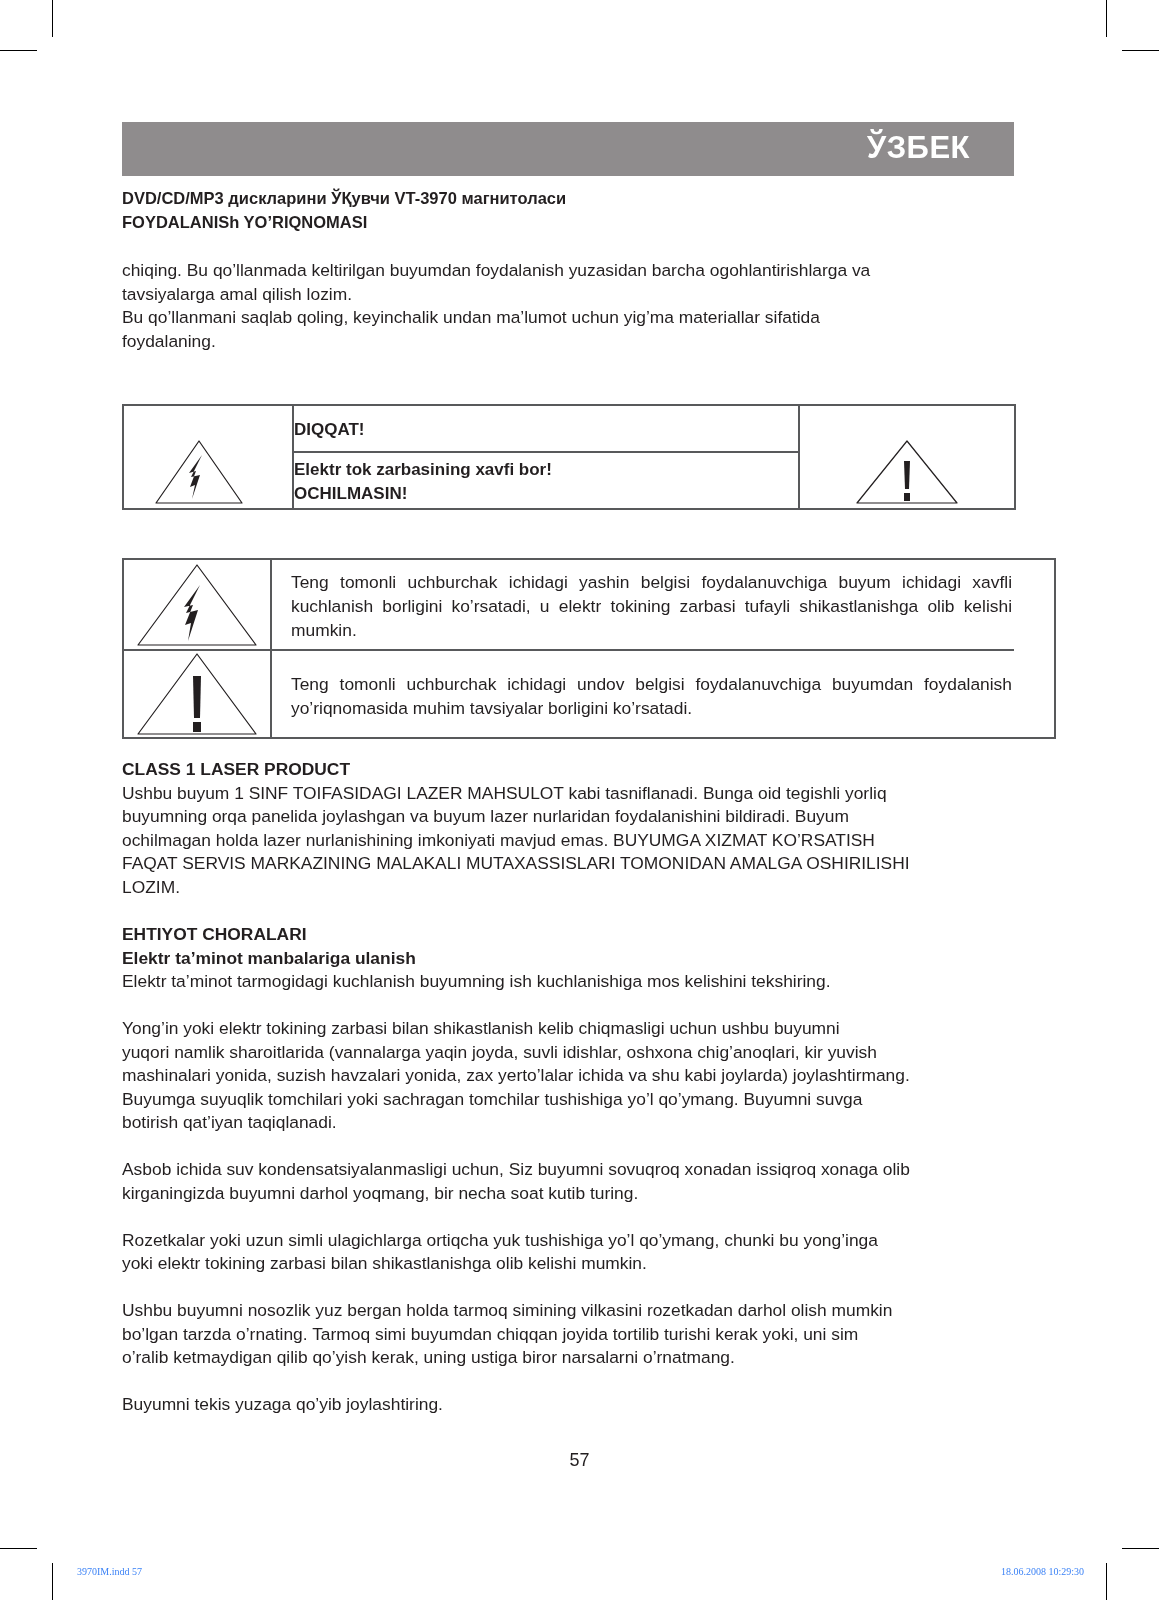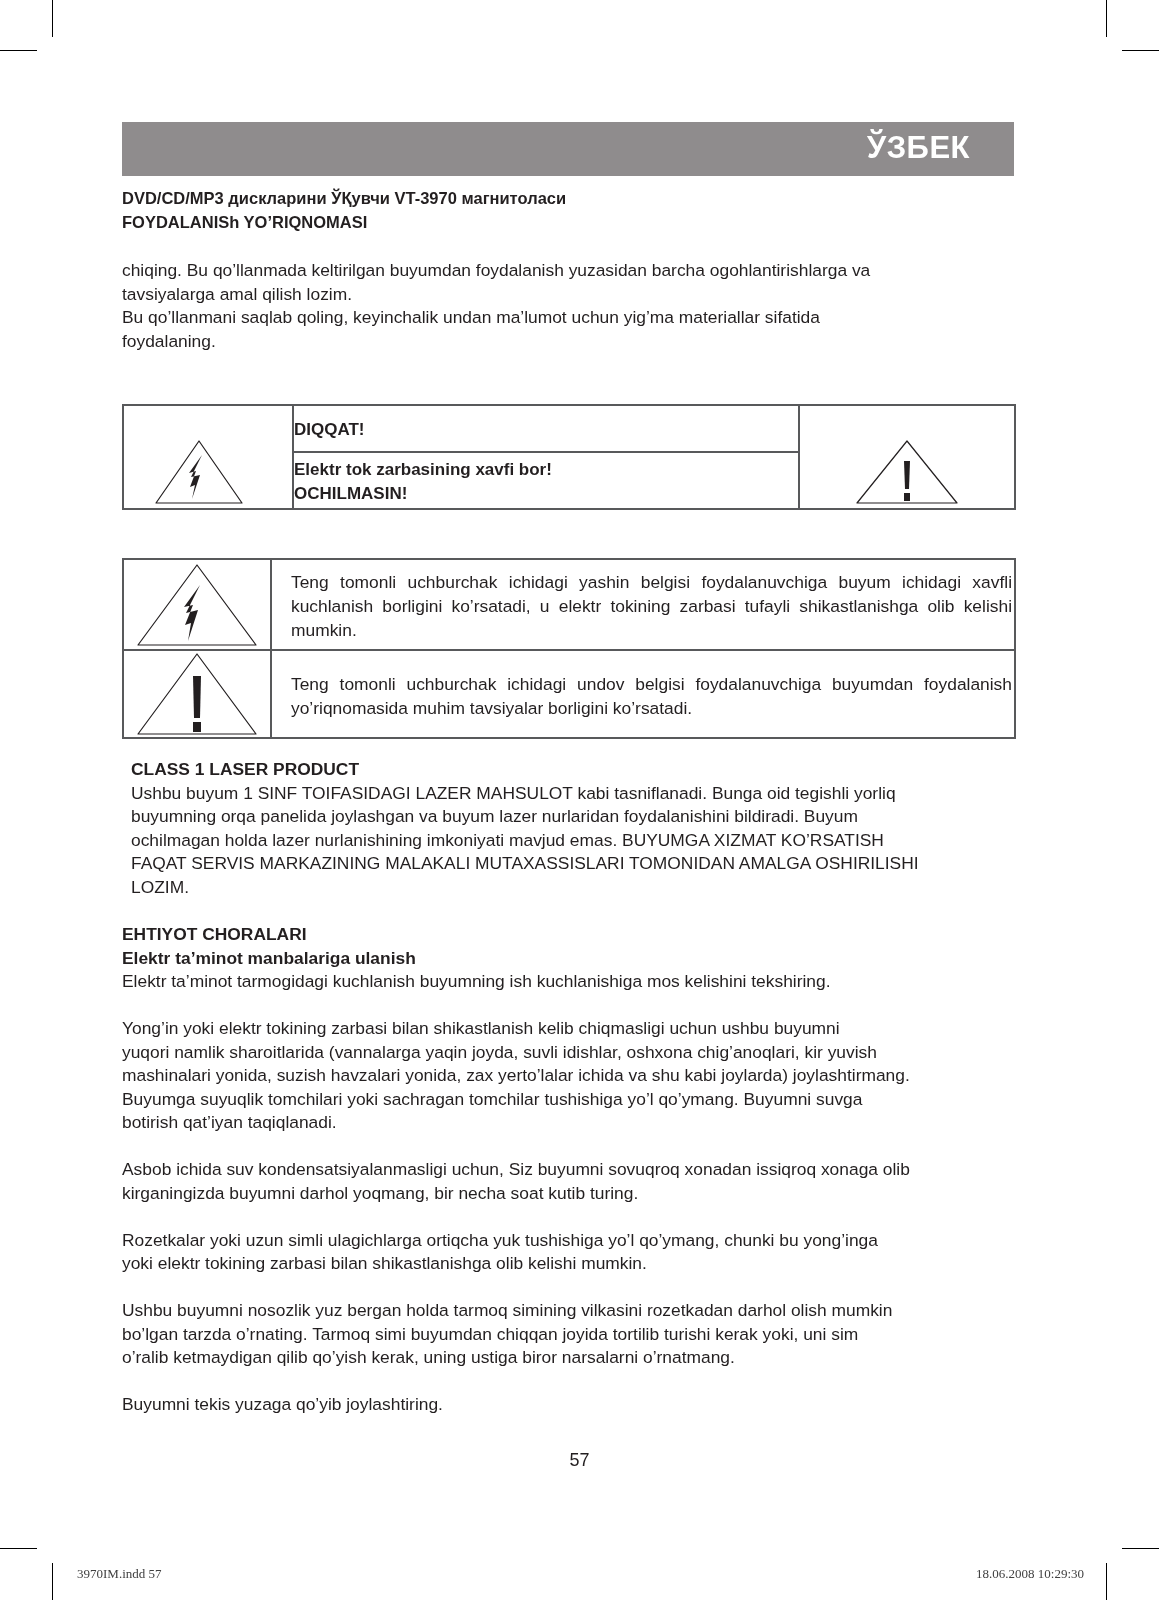--- a/index.html
+++ b/index.html
@@ -9,21 +9,21 @@
   .header-bar{position:absolute;left:122px;top:122px;width:892px;height:54px;background:#8f8c8d;}
   .header-bar span{position:absolute;right:44px;top:8px;color:#fff;font-weight:bold;font-size:31px;letter-spacing:0.5px;}
   .title{position:absolute;left:122px;font-weight:bold;font-size:16.5px;text-align:right;}
   .para{position:absolute;left:122px;width:892px;font-size:17.4px;line-height:23.5px;margin:0;}
   .bold{font-weight:bold;}
   .tbl{position:absolute;left:122px;width:890px;border:2px solid #58595b;}
   .vline{position:absolute;width:2px;background:#58595b;}
   .hline{position:absolute;height:2px;background:#58595b;}
   .ctext{position:absolute;text-align:left;font-weight:bold;font-size:17px;line-height:24px;}
   .jtext{position:absolute;font-size:17.4px;line-height:24px;text-align:justify;text-align-last:left;}
-  .footer{position:absolute;font-family:"Liberation Serif","DejaVu Serif",serif;font-size:13px;color:#404040;}
+  .footer{position:absolute;font-family:"Liberation Serif","DejaVu Serif",serif;font-size:10px;color:#3b82f6;}
   .pagenum{position:absolute;left:0;width:1159px;top:1450px;text-align:center;font-size:18px;}
 </style>
 </head>
 <body>
 
 <div class="crop" style="left:52px;top:0;width:1px;height:37px;"></div>
 <div class="crop" style="left:0;top:50px;width:37px;height:1px;"></div>
 <div class="crop" style="left:1106px;top:0;width:1px;height:37px;"></div>
 <div class="crop" style="left:1122px;top:50px;width:37px;height:1px;"></div>
 <div class="crop" style="left:0;top:1548px;width:37px;height:1px;"></div>
@@ -56,37 +56,37 @@
   <div class="ctext" style="left:170px;width:504px;top:12px;">DIQQAT!</div>
   <div class="ctext" style="left:170px;width:456px;top:52px;">Elektr tok zarbasining xavfi bor!</div>
   <div class="ctext" style="left:170px;width:504px;top:76px;">OCHILMASIN!</div>
   <svg style="position:absolute;left:731px;top:33px;" width="104" height="66" viewBox="0 0 104 66">
     <path d="M52 2 L102 64 L2 64 Z" fill="none" stroke="#231f20" stroke-width="1.2" stroke-linejoin="round"></path>
     <path d="M49 22 L55 22 L54 50 L50 50 Z" fill="#231f20"></path>
     <rect x="49" y="54" width="6" height="8" fill="#231f20"></rect>
   </svg>
 </div>
 
-<div class="tbl" style="top:558px;height:177px;">
+<div class="tbl" style="top:558px;height:177px;padding-left:40px;">
   <div class="vline" style="left:146px;top:0;height:177px;"></div>
   <div class="hline" style="left:0;top:89px;width:890px;"></div>
   <svg style="position:absolute;left:10px;top:3px;" width="126" height="84" viewBox="0 0 126 84">
     <path d="M63 2 L122 82 L4 82 Z" fill="none" stroke="#231f20" stroke-width="1.2" stroke-linejoin="round"></path>
     <path d="M66 22 L52 50 L64 47 L54 78 L57 60 L51 62 L59 42 L50 44 Z" fill="#231f20"></path>
   </svg>
   <div class="jtext" style="left:167px;width:721px;top:10px;">Teng tomonli uchburchak ichidagi yashin belgisi foydalanuvchiga buyum ichidagi xavfli kuchlanish borligini ko’rsatadi, u elektr tokining zarbasi tufayli shikastlanishga olib kelishi mumkin.</div>
   <svg style="position:absolute;left:10px;top:92px;" width="126" height="84" viewBox="0 0 126 84">
     <path d="M63 2 L122 82 L4 82 Z" fill="none" stroke="#231f20" stroke-width="1.2" stroke-linejoin="round"></path>
     <path d="M59 24 L67 24 L66 66 L60 66 Z" fill="#231f20"></path>
     <rect x="59" y="70" width="8" height="10" fill="#231f20"></rect>
   </svg>
   <div class="jtext" style="left:167px;width:721px;top:112px;">Teng tomonli uchburchak ichidagi undov belgisi foydalanuvchiga buyumdan foydalanish yo’riqnomasida muhim tavsiyalar borligini ko’rsatadi.</div>
 </div>
 
-<div class="para" style="top:758px;margin-left:9px;">
+<div class="para" style="top:758px;">
   <div class="bold">CLASS 1 LASER PRODUCT</div>
   <div>Ushbu buyum 1 SINF TOIFASIDAGI LAZER MAHSULOT  kabi tasniflanadi. Bunga oid tegishli yorliq</div>
   <div>buyumning orqa panelida joylashgan va buyum lazer nurlaridan foydalanishini bildiradi. Buyum</div>
   <div>ochilmagan holda lazer nurlanishining imkoniyati mavjud emas. BUYUMGA XIZMAT KO’RSATISH</div>
   <div>FAQAT SERVIS MARKAZINING MALAKALI MUTAXASSISLARI TOMONIDAN AMALGA OSHIRILISHI</div>
   <div>LOZIM.</div>
 </div>
 
 <div class="para" style="top:923px;">
   <div class="bold">EHTIYOT CHORALARI</div>

